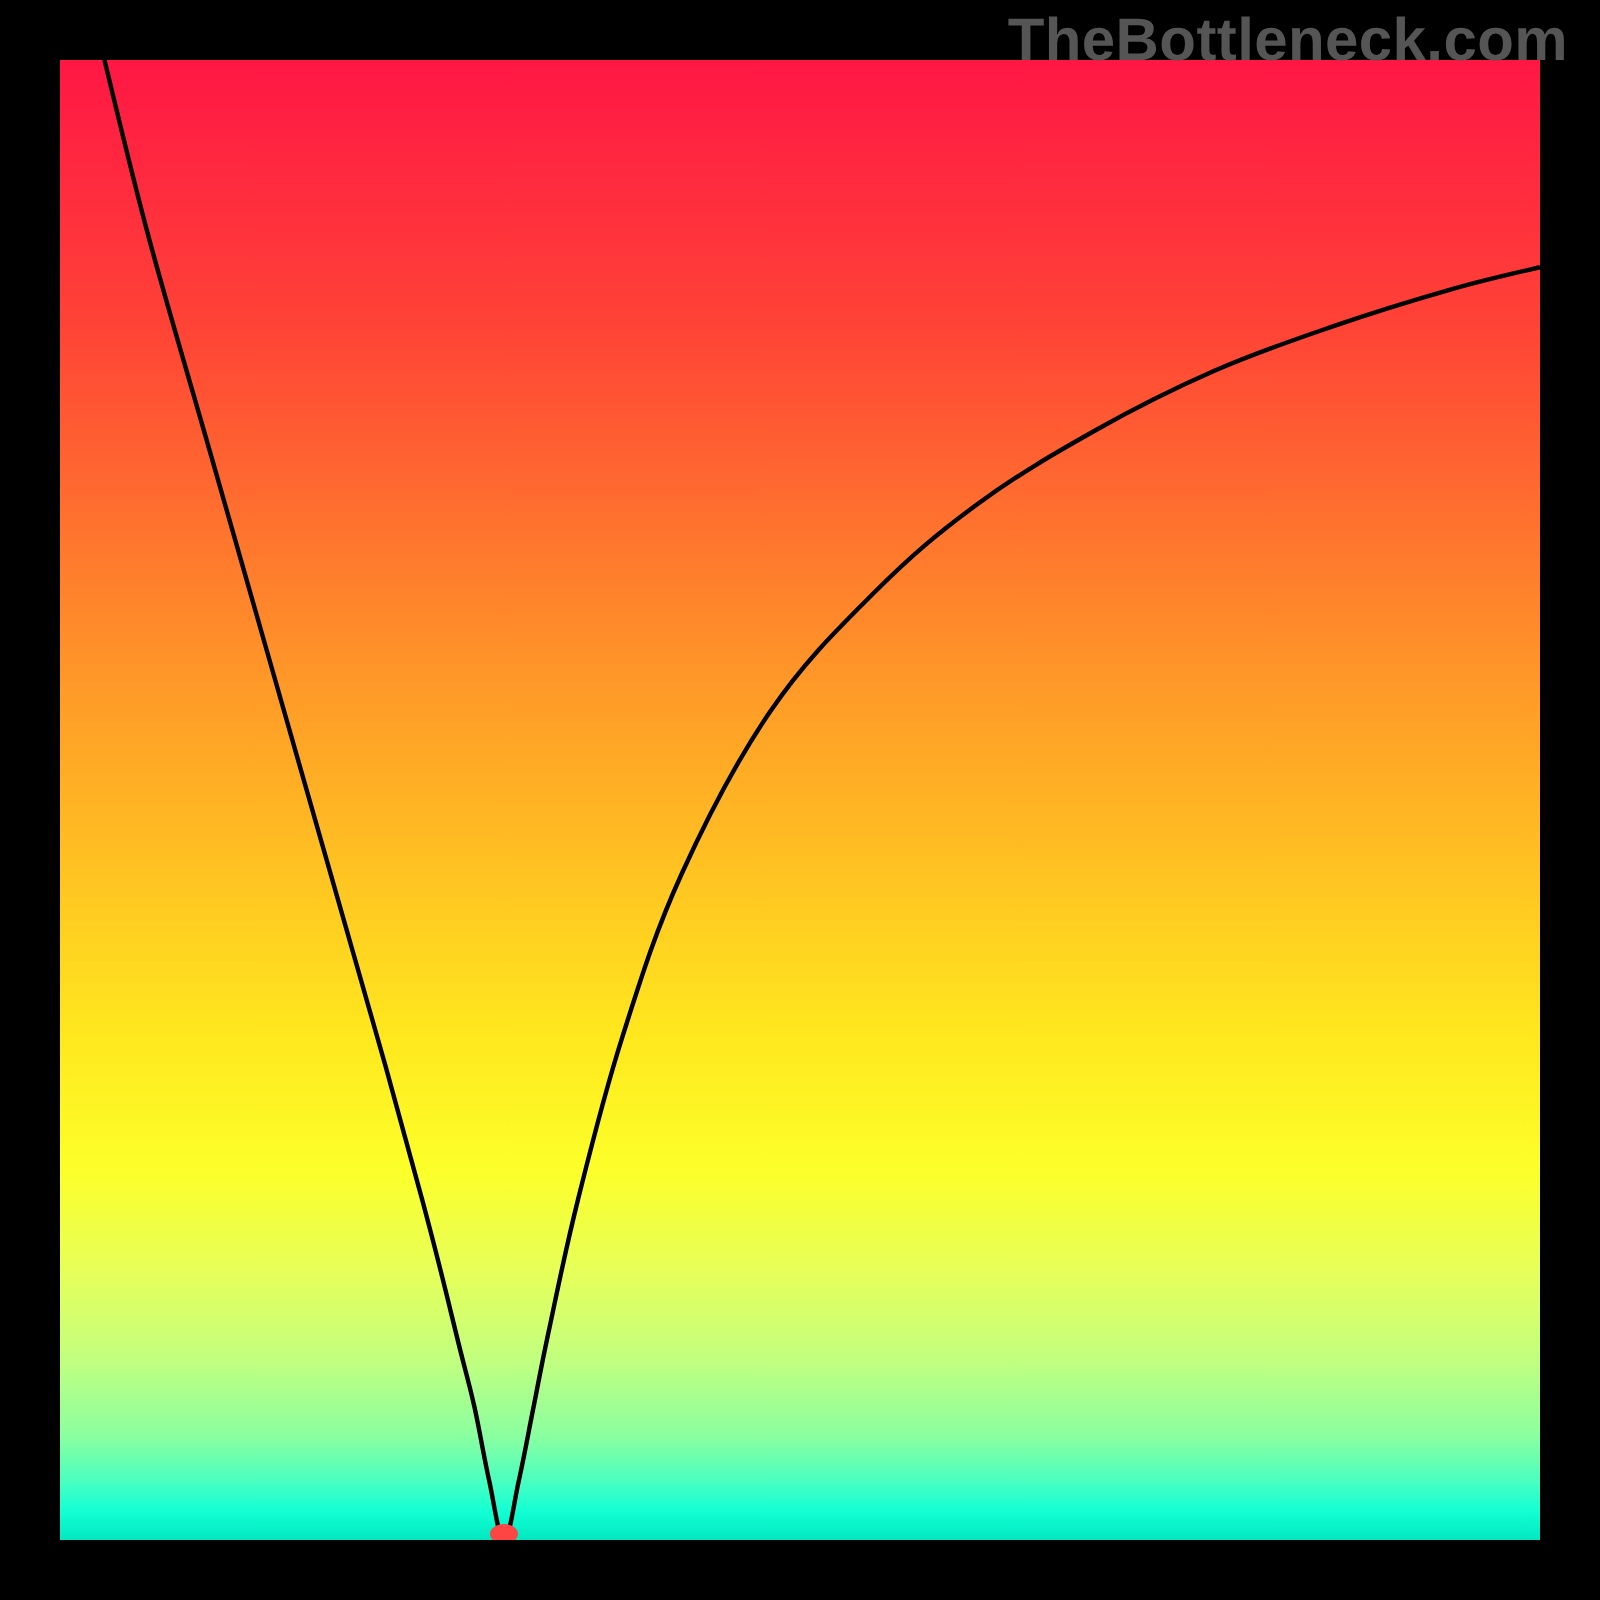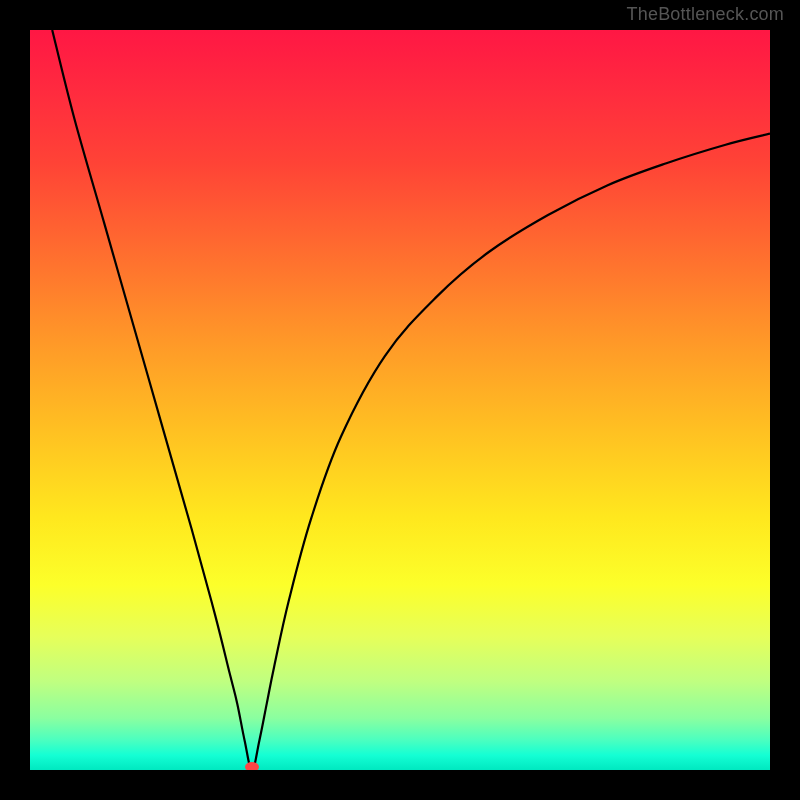--- a/index.html
+++ b/index.html
@@ -9,22 +9,22 @@
     background: #000;
     position: relative;
     overflow: hidden;
     font-family: Arial, Helvetica, sans-serif;
   }
   .watermark {
     position: absolute;
     top: 4px;
     right: 16px;
     color: #555;
-    font-size: 18px;
-    font-weight: 400;
+    font-size: 30px;
+    font-weight: 700;
     z-index: 10;
     letter-spacing: 0.2px;
   }
   .plot-area {
     position: absolute;
     left: 30px;
     top: 30px;
     width: 740px;
     height: 740px;
     background: linear-gradient(to bottom,

